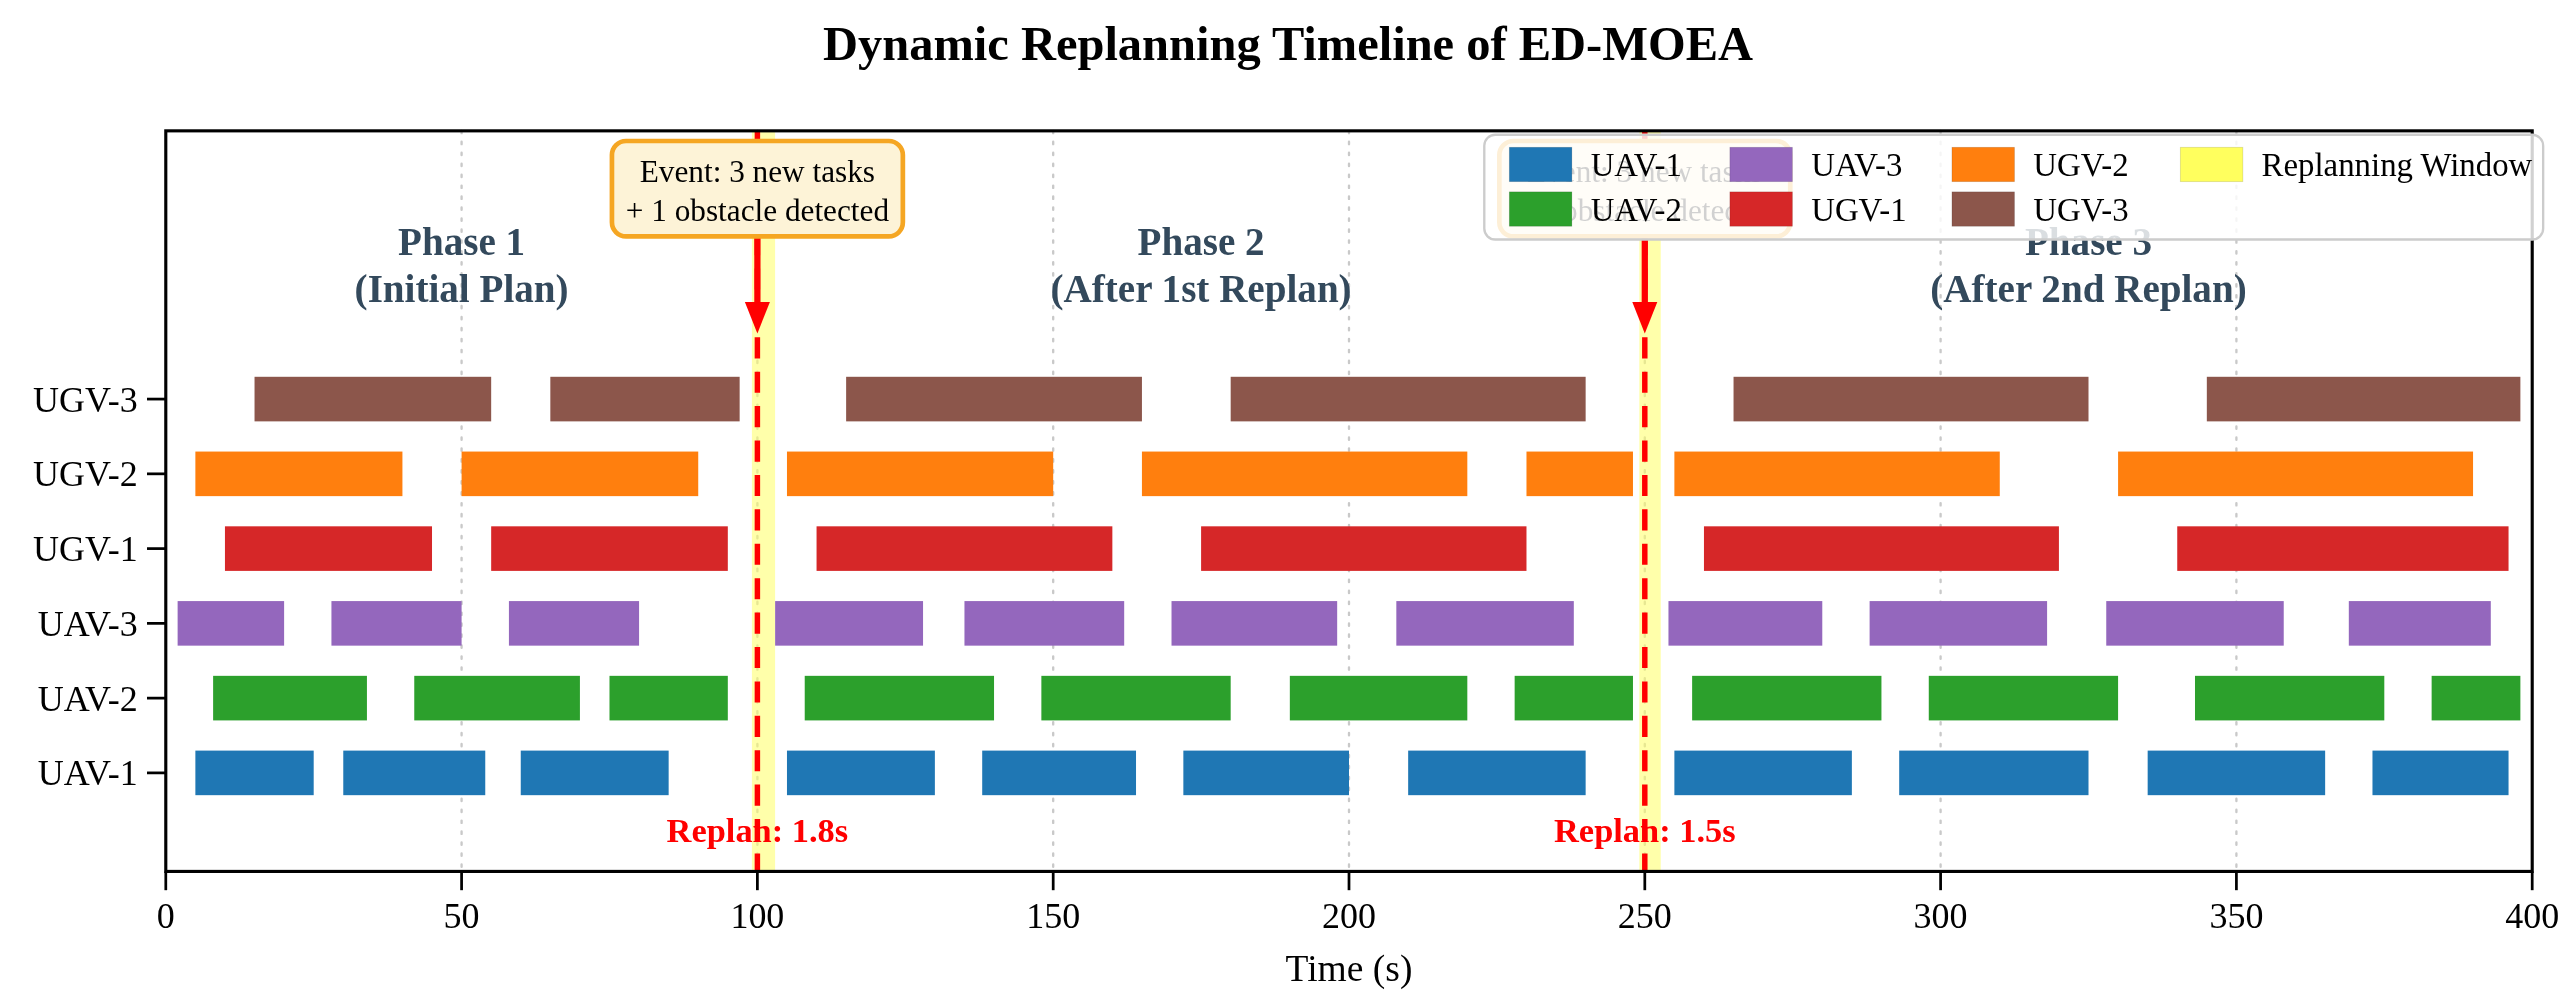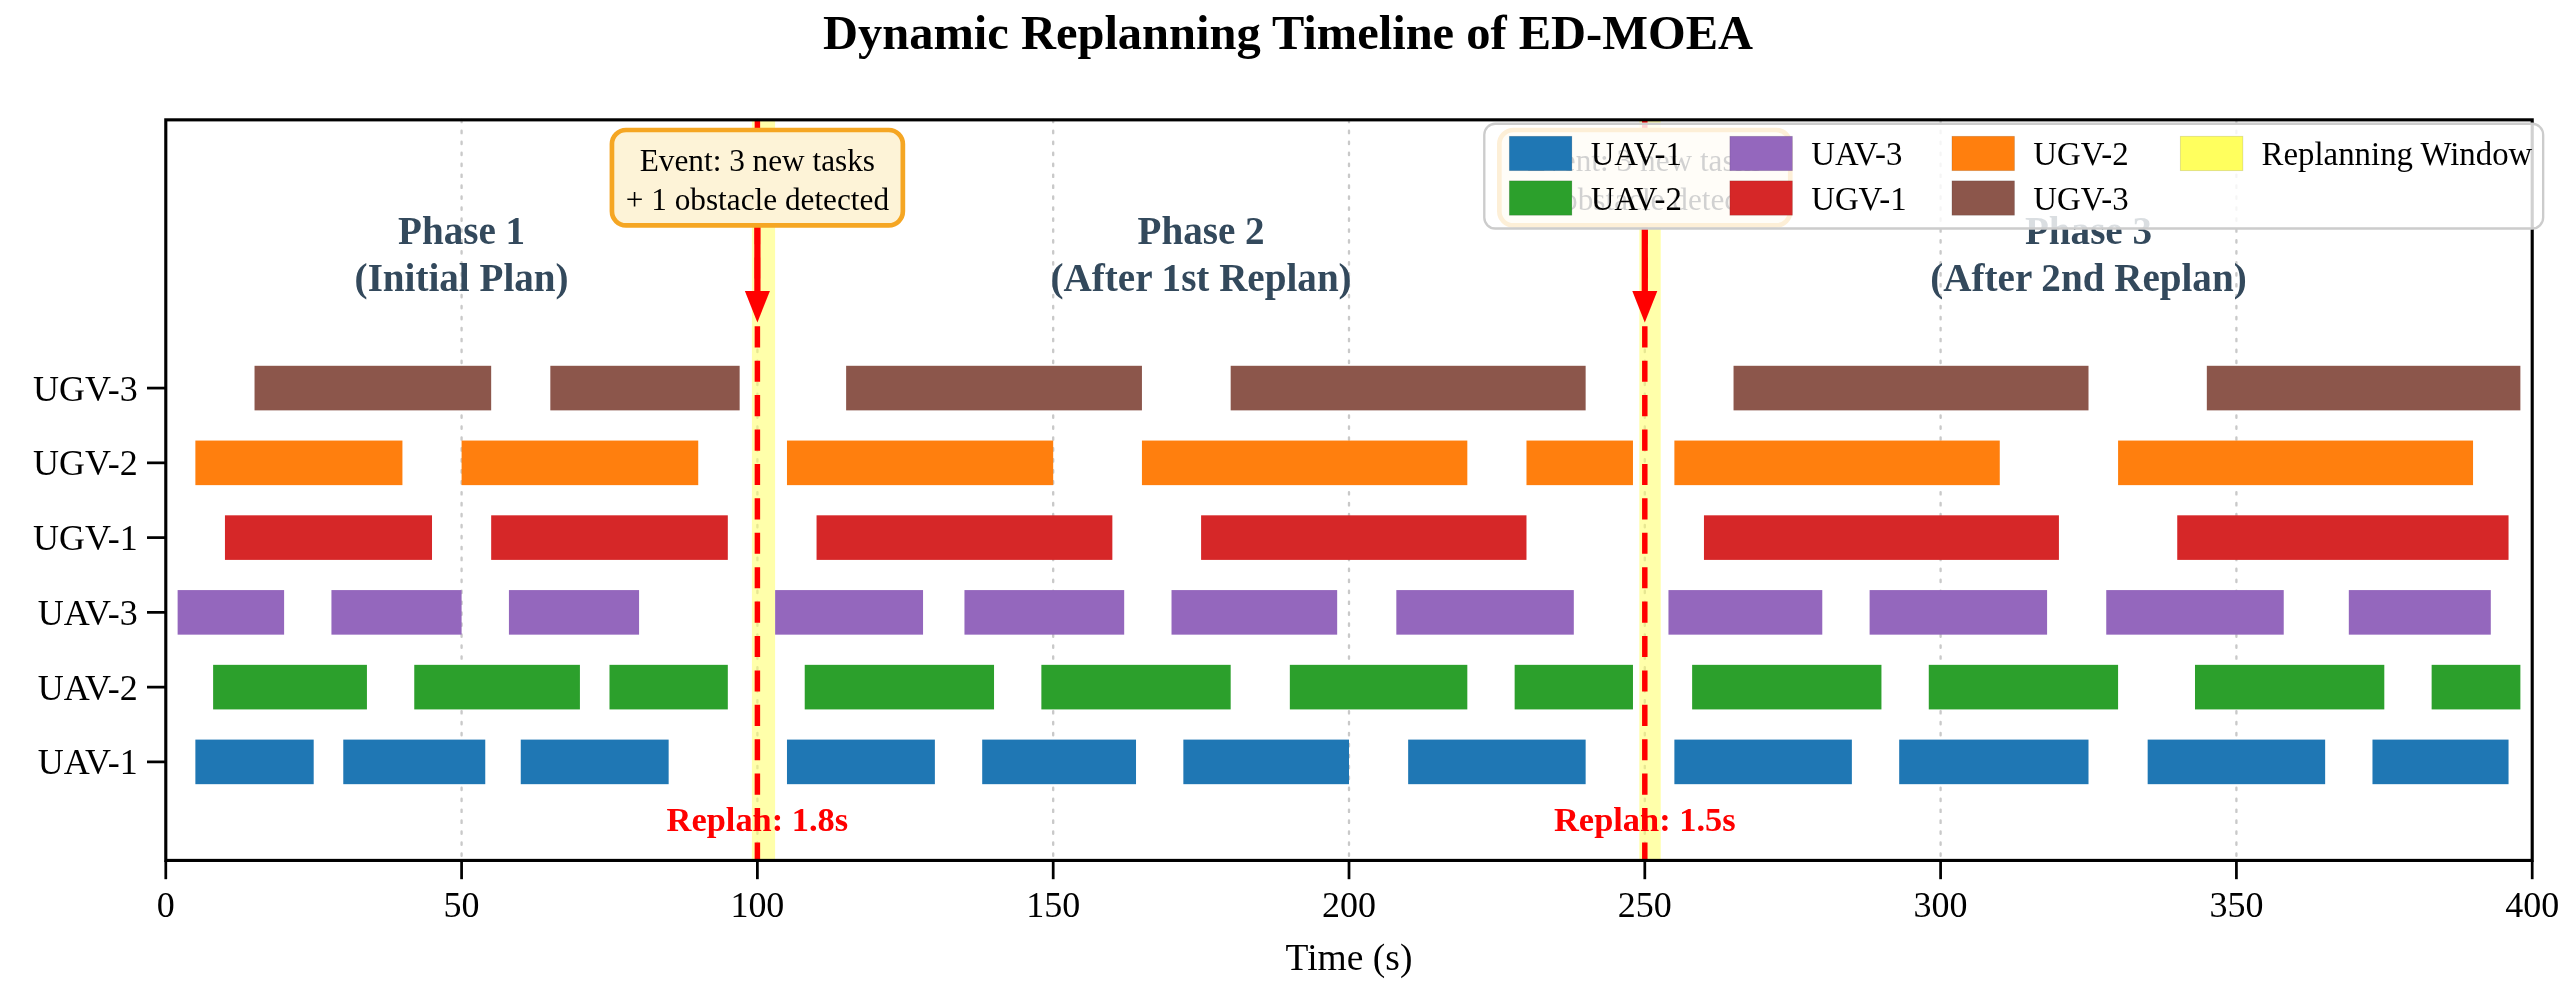--- a/index.html
+++ b/index.html
@@ -1,17 +1,17 @@
 <!DOCTYPE html>
 <html style="font-size:12.5px"><head>
 <meta charset="utf-8">
 <style>
   html,body{margin:0;padding:0;background:#ffffff;}
   body{width:2576px;height:992px;position:relative;font-family:"Liberation Serif","DejaVu Serif",serif;}
-  #chart-root{position:absolute;left:0;top:0;width:2576px;height:864px;}
+  #chart-root{position:absolute;left:0;top:11px;width:2576px;height:864px;}
   svg{display:block;}
   text{font-family:"Liberation Serif","DejaVu Serif",serif;}
 </style>
 </head>
 <body>
 
 <div id="chart-root">
 <svg id="svg" width="2576" height="992" viewBox="0 0 3294 1268" xmlns="http://www.w3.org/2000/svg">
   <g>
     <text id="title-text" x="1647" y="62" text-anchor="middle" font-size="62" font-weight="bold" fill="#000000">Dynamic Replanning Timeline of ED-MOEA</text>

